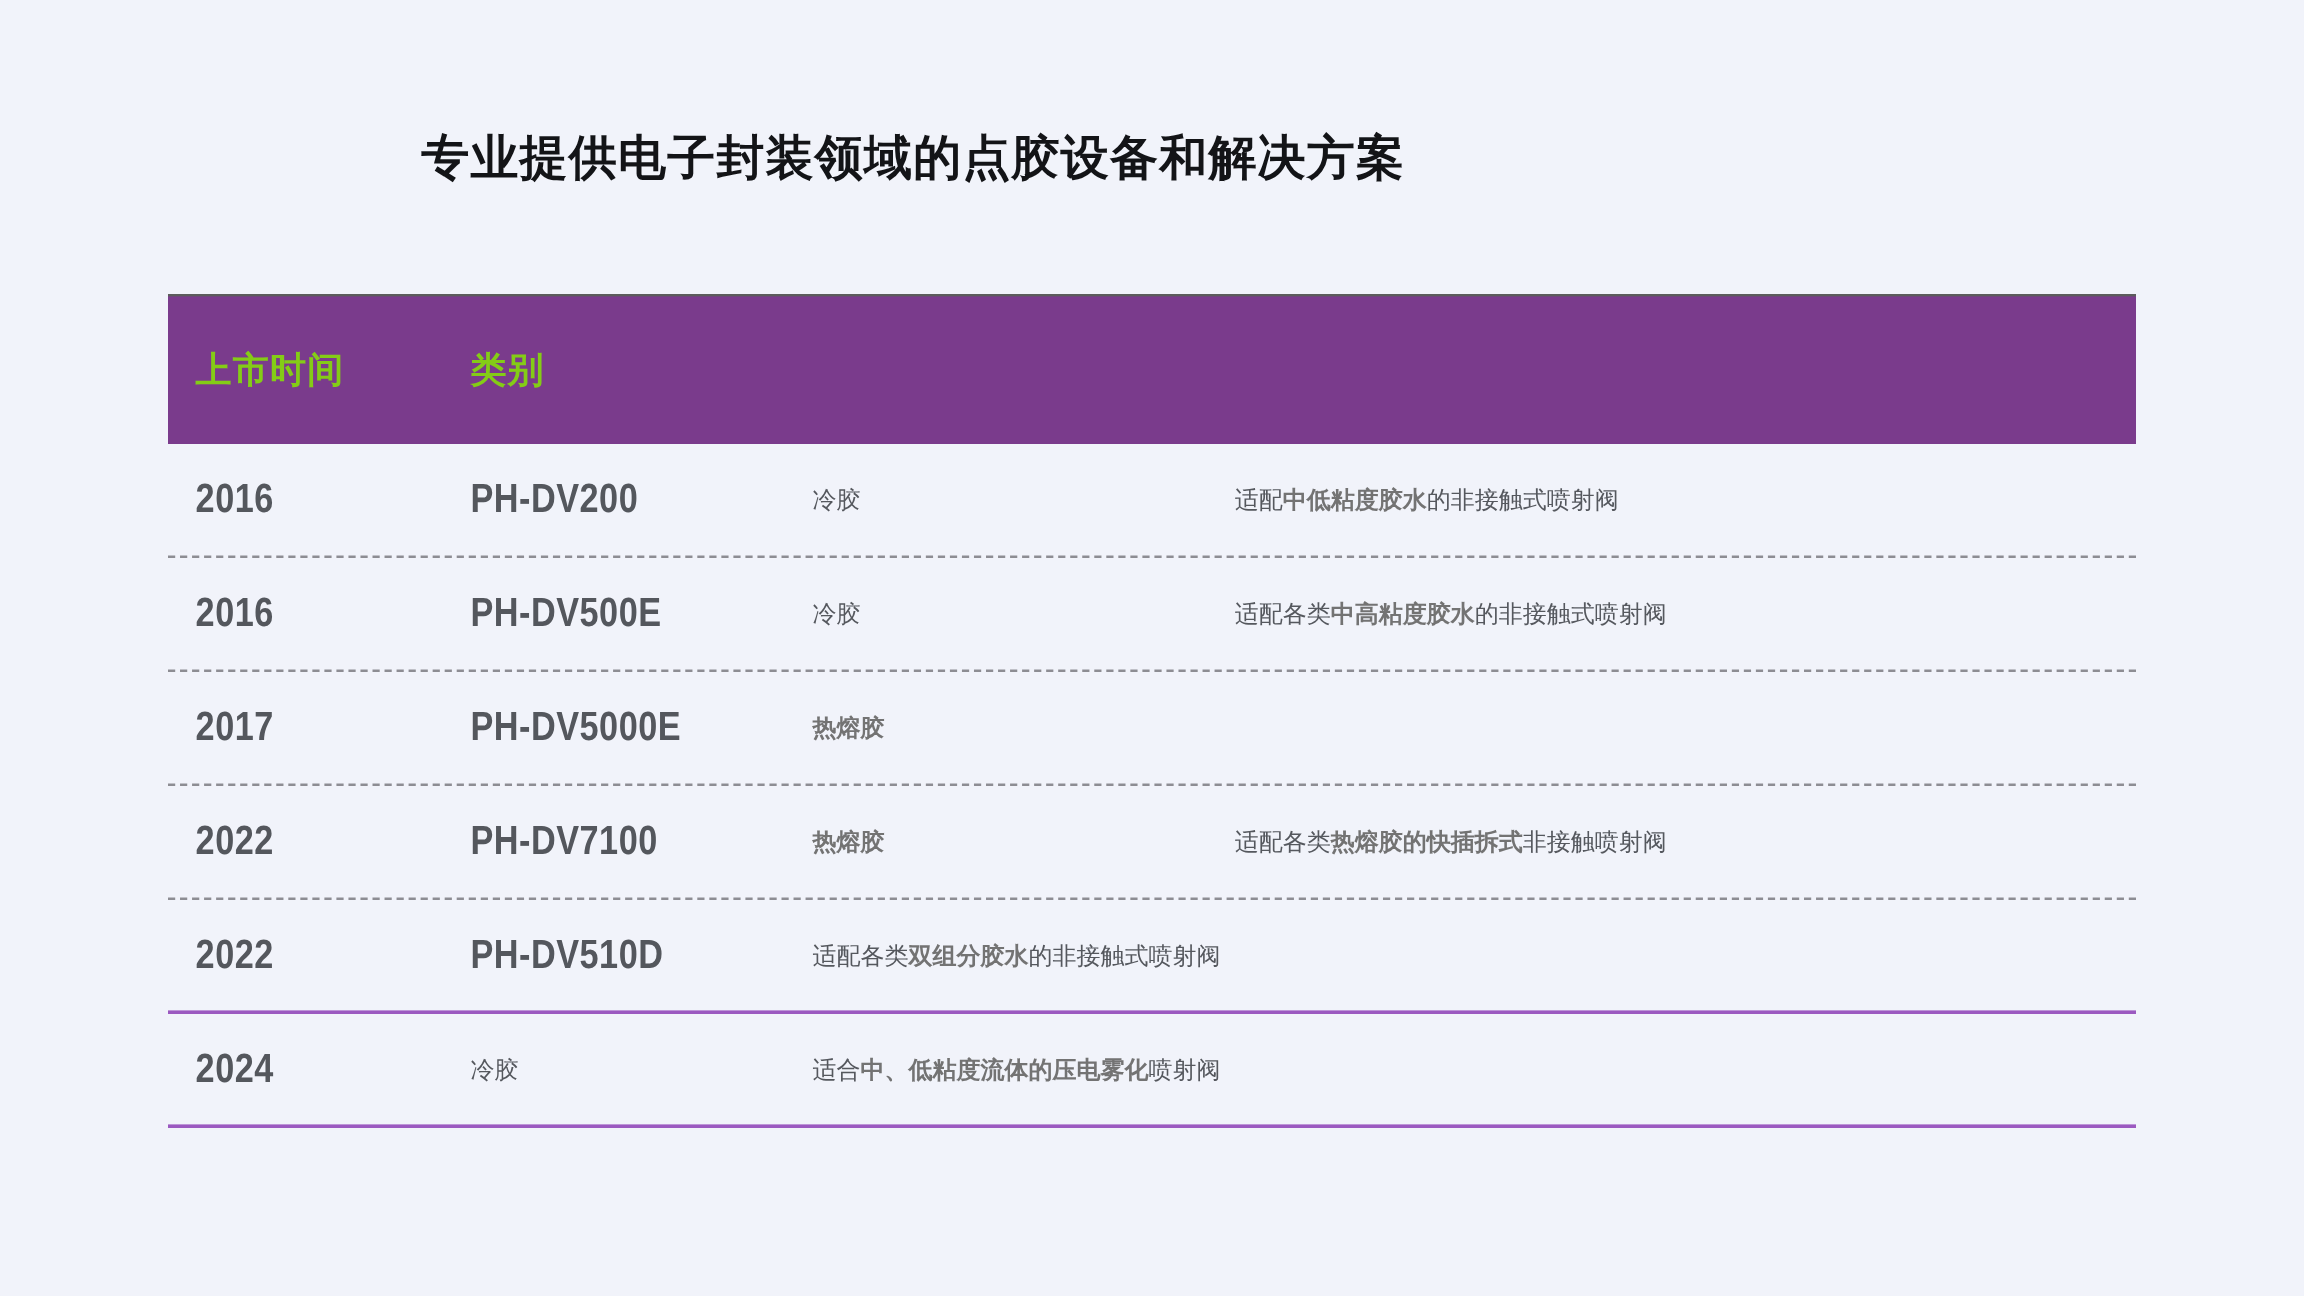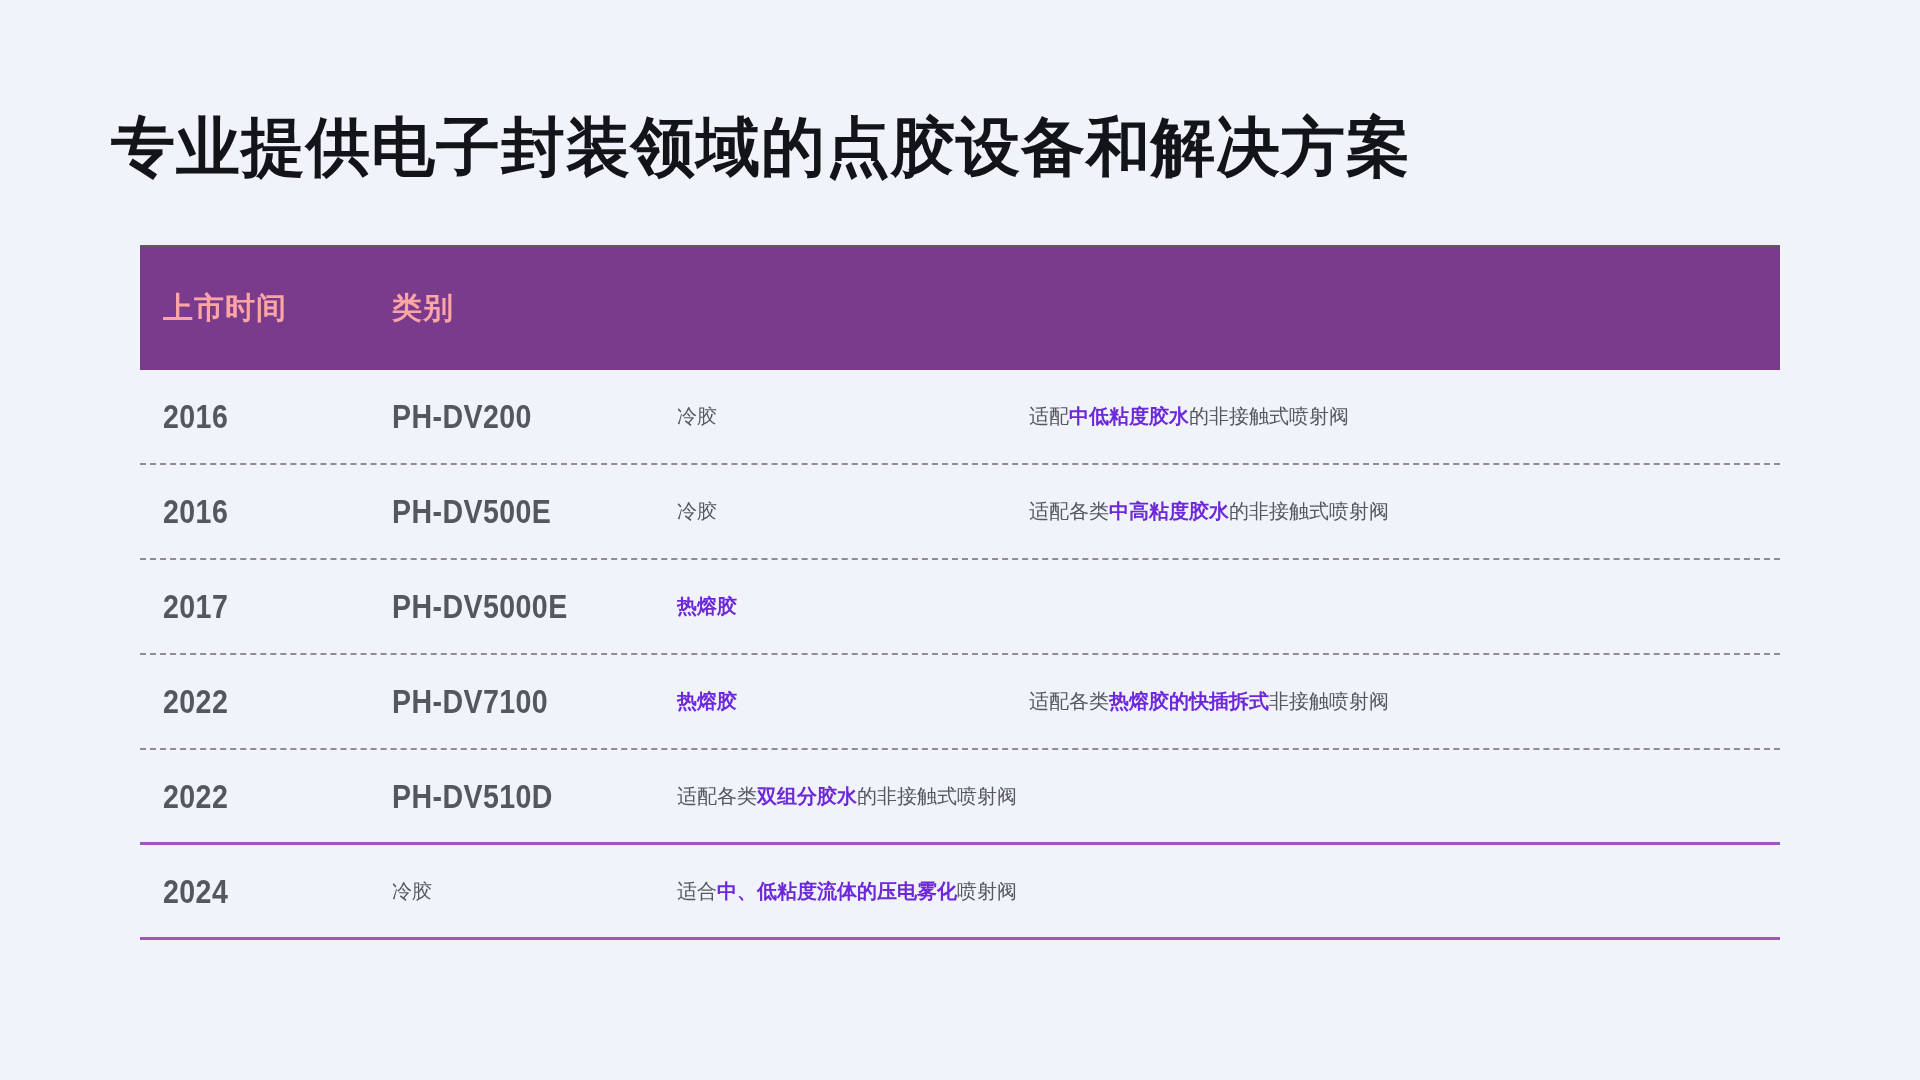--- a/index.html
+++ b/index.html
@@ -13,21 +13,21 @@
     width: 1920px;
     height: 1080px;
     background: #F1F3FA;
   }
   .title {
     position: absolute;
     top: 104px;
     left: 0;
     width: 1522px;
     text-align: center;
-    font-size: 64px;
+    font-size: 40px;
     font-weight: 900;
     color: #131417;
     letter-spacing: 1px;
   }
   .table {
     position: absolute;
     left: 140px;
     top: 245px;
     width: 1640px;
   }
@@ -35,21 +35,21 @@
     display: grid;
     grid-template-columns: 229px 285px 352px 1fr;
     align-items: center;
   }
   .thead {
     height: 125px;
     background: #7A3B8C;
     border-top: 2px solid #5C5C5C;
   }
   .th {
-    color: #fca5a5;
+    color: #84cc16;
     font-size: 30px;
     font-weight: 700;
     padding-left: 23px;
     letter-spacing: 1px;
   }
   .row {
     height: 95px;
   }
   .row.sep-dashed { border-bottom: 2px dashed #8D8D93; }
   .row.sep-solid  { border-bottom: 3px solid #9B59C0; }
@@ -64,21 +64,21 @@
     color: #54575D;
     white-space: nowrap;
   }
   .cn {
     font-size: 20px;
     color: #55585E;
     white-space: nowrap;
   }
   .cn .b, .cn.b {
     font-weight: 700;
-    color: #6d28d9;
+    color: #737373;
   }
 </style>
 </head>
 <body>
 
 <div class="page">
 
   <div class="title">专业提供电子封装领域的点胶设备和解决方案</div>
 
   <div class="table">

